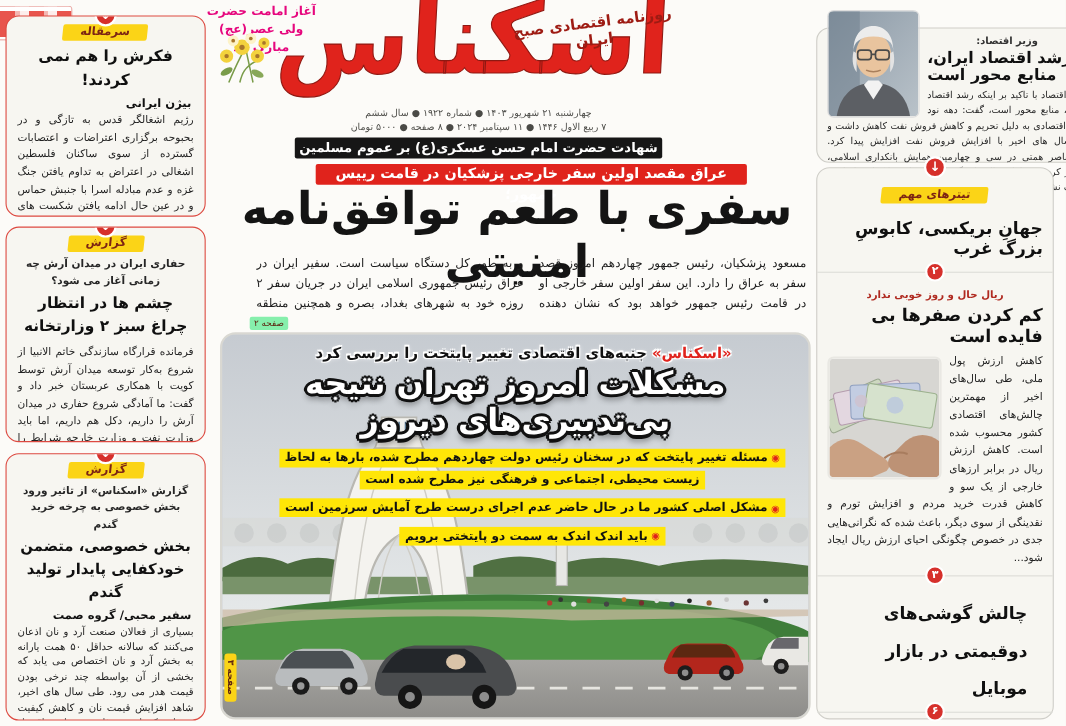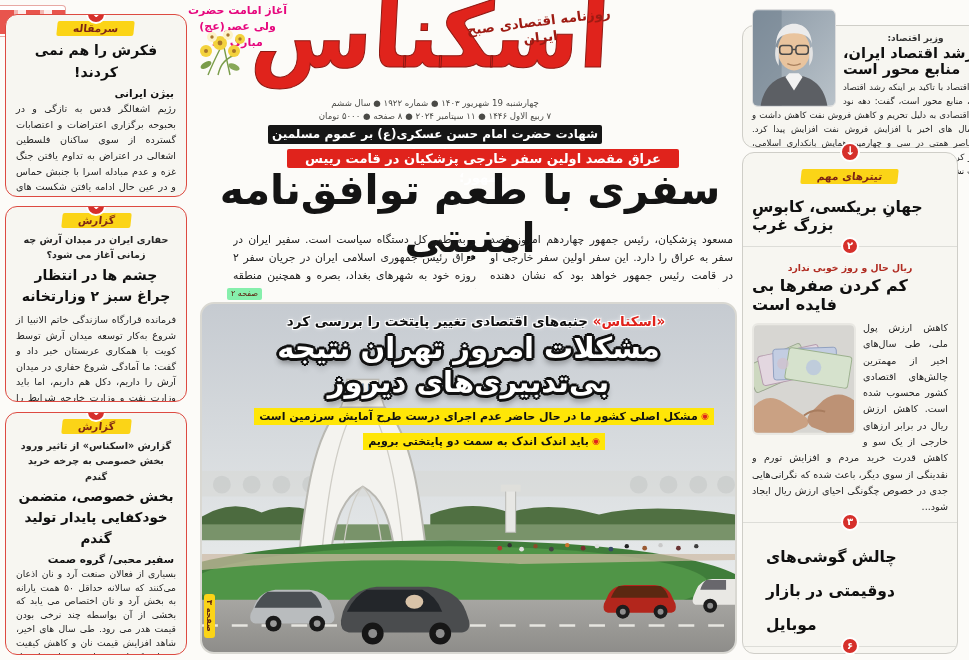--- a/index.html
+++ b/index.html
@@ -121,21 +121,21 @@
   #box-wheat { left:5px; top:412px; width:182px; height:243px; }
   .lbox .badge-row { text-align:center; margin-top:-12px; margin-bottom:4px; }
   .lbox .kicker { text-align:center; font-size:9.6px; font-weight:bold; color:#262626; line-height:1.6; margin-bottom:2px; }
   .lbox .headline { text-align:center; font-size:14px; font-weight:900; color:#101010; line-height:1.55; margin:2px 0 4px; }
   .lbox .author { font-size:10.5px; font-weight:bold; color:#111; margin:1px 2px 2px; }
   .lbox .body { font-size:9.6px; color:#222; text-align:justify; line-height:1.62; }
   #box-wheat .body { font-size:9.2px; line-height:1.5; }
   
   #sidebar { left:742px; top:152px; width:216px; height:502px; padding:0 9px; }
   #sidebar .badge-row { text-align:center; margin-top:12px; }
-  .sb-headline { text-align:left; font-weight:900; color:#101010; }
+  .sb-headline { text-align:right; font-weight:900; color:#101010; }
   .sb-div { position:relative; border-top:1px solid #ddddd8; margin:0 -9px; height:12px; }
   .sb-div .num-circle { position:absolute; top:-10px; left:50%; transform:translateX(-50%); }
   .sb-kicker { text-align:center; font-size:9.3px; font-weight:bold; color:#b02a20; }
   .sb-body { font-size:9.6px; color:#222; text-align:justify; line-height:1.7; }
   .money-photo {
     float:left; width:104px; height:112px; margin:3px 7px 3px 0;
     border-radius:6px; overflow:hidden; border:2px solid #e9e8e3;
   }
 </style>
 </head>
@@ -174,21 +174,21 @@
         <circle cx="16" cy="24" r="2"></circle>
         <circle cx="22" cy="10" r="1.7"></circle>
         <circle cx="38" cy="8" r="1.7"></circle>
         <circle cx="50" cy="12" r="1.7"></circle>
       </g>
   </svg>
 
   <div class="logo">اسکناس</div>
   <div class="tagline">روزنامه اقتصادی صبح ایران</div>
 
-  <div class="dateline" style="top:98px">چهارشنبه 19 شهریور ۱۴۰۳ ● شماره ۱۹۲۲ ● سال ششم</div>
+  <div class="dateline" style="top:98px">چهارشنبه ۲۱ شهریور ۱۴۰۳ ● شماره ۱۹۲۲ ● سال ششم</div>
   <div class="dateline" style="top:111px">۷ ربیع الاول ۱۴۴۶ ● ۱۱ سپتامبر ۲۰۲۴ ● ۸ صفحه ● ۵۰۰۰ تومان</div>
   <div class="condolence">شهادت حضرت امام حسن عسکری(ع) بر عموم مسلمین تسلیت باد</div>
 
   <div id="minister-box" class="panel gray-border">
     <div class="vtab" style="right:-12px; top:28px;">صفحه ۳</div>
     <div class="portrait">
       <svg viewBox="0 0 86 100" width="100%" height="100%">
         <defs>
             <linearGradient id="pbg" x1="0" y1="0" x2="1" y2="1">
           <stop offset="0" stop-color="#8b99a6"></stop>
@@ -338,20 +338,21 @@
         <circle cx="172" cy="332" r="11" fill="#161616"></circle>
           <circle cx="172" cy="332" r="4.5" fill="#8d8d8d"></circle>
         <circle cx="240" cy="332" r="11" fill="#161616"></circle>
           <circle cx="240" cy="332" r="4.5" fill="#8d8d8d"></circle>
       </g>
     </svg>
 
     <div class="ph-kicker"><span class="brand">«اسکناس»</span><span> جنبه‌های اقتصادی تغییر پایتخت را بررسی کرد</span></div>
     <div class="ph-headline">مشکلات امروز تهران نتیجه بی‌تدبیری‌های دیروز</div>
     <div class="ph-bullets">
+      <div class="bullet"><span class="hl">مسئله تغییر پایتخت که در سخنان رئیس دولت چهاردهم مطرح شده، بارها به لحاظ زیست محیطی، اجتماعی و فرهنگی نیز مطرح شده است</span></div>
       <div class="bullet"><span class="hl">مشکل اصلی کشور ما در حال حاضر عدم اجرای درست طرح آمایش سرزمین است</span></div>
       <div class="bullet"><span class="hl">باید اندک اندک به سمت دو پایتختی برویم</span></div>
     </div>
     <div class="vtab" style="left:2px; bottom:14px;">صفحه ۳</div>
   </div>
 
   <div id="box-editorial" class="panel red-border lbox">
     <div class="arrow-circle">↓</div>
     <div class="badge-row"><span class="badge">سرمقاله</span></div>
     <div class="headline">فکرش را هم نمی کردند!</div>

